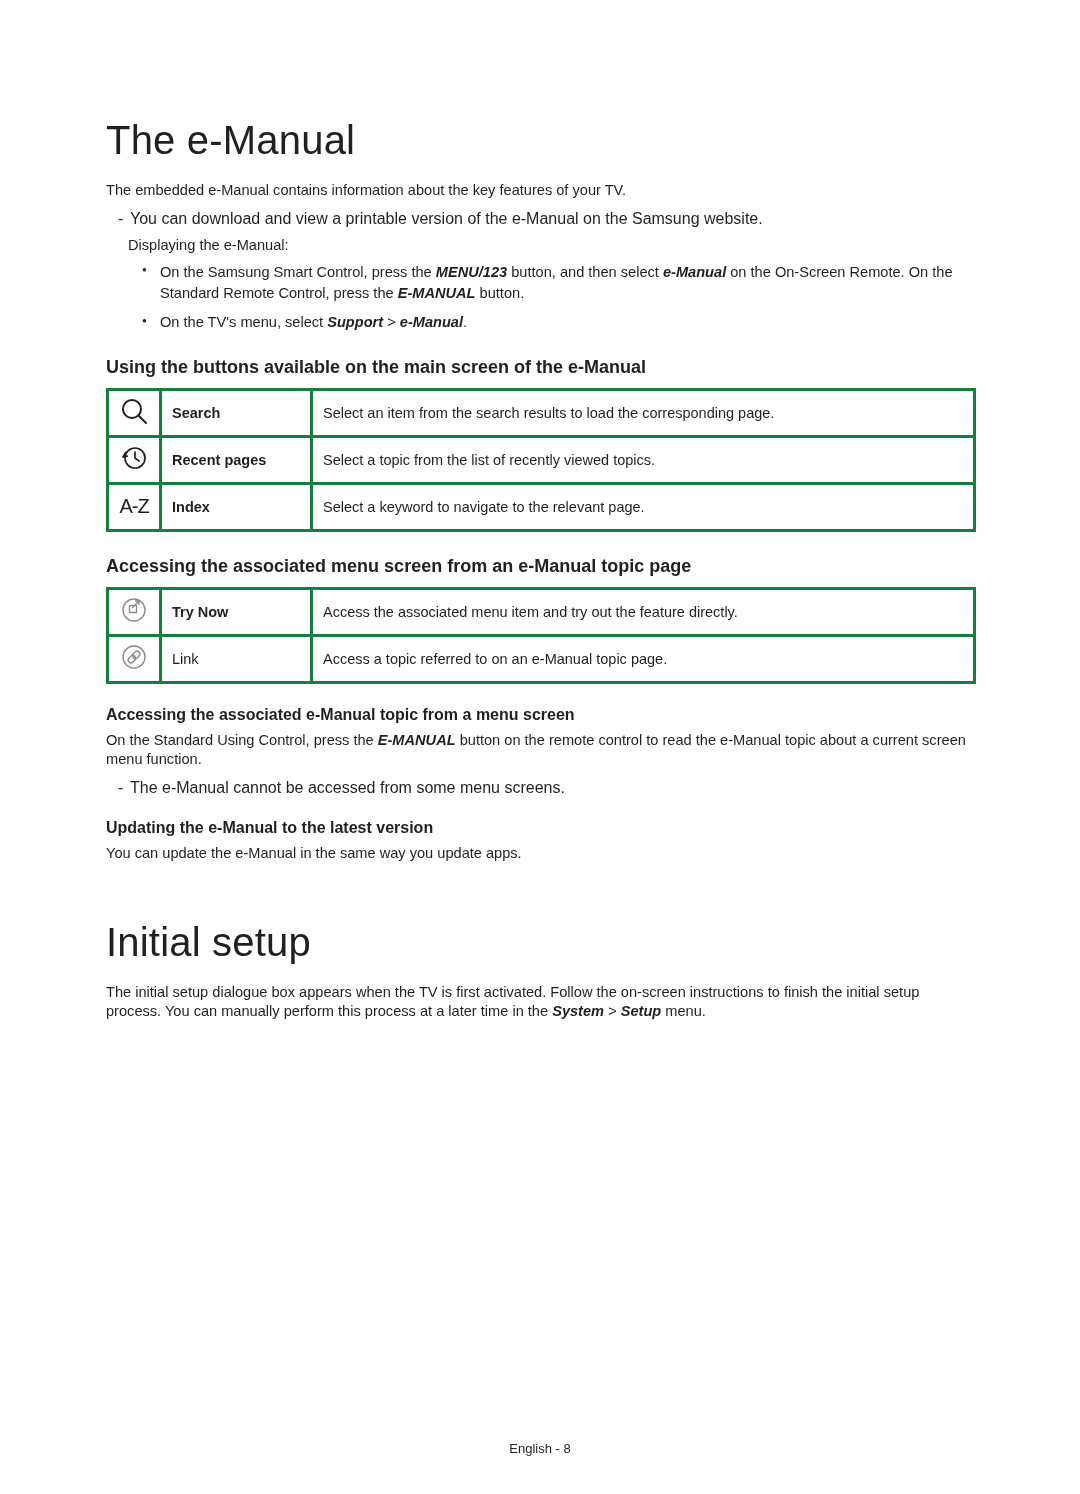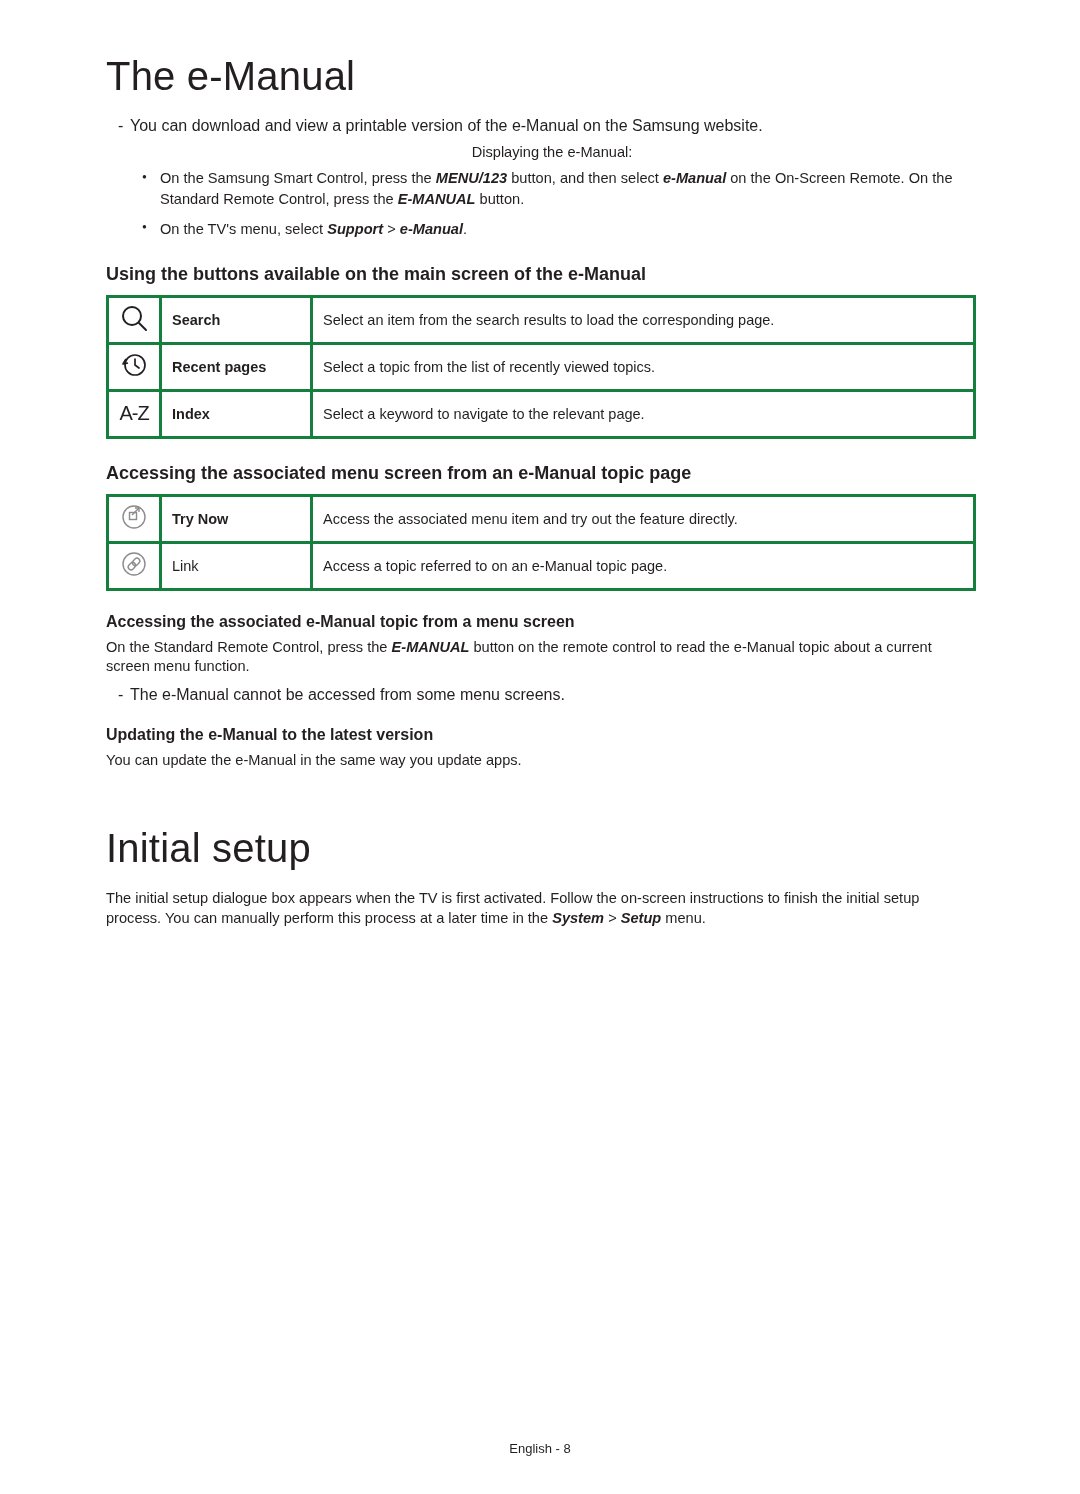--- a/index.html
+++ b/index.html
@@ -1,20 +1,20 @@
 <!DOCTYPE html>
 <html><head>
 <meta charset="utf-8">
 <style>
 html,body{margin:0;padding:0;background:#fff;}
-.page{width:1080px;height:1494px;margin:0 auto;position:relative;font-family:Arial,Helvetica,sans-serif;color:#231f20;box-sizing:border-box;padding:54px 104px 0 106px;}
+.page{width:1080px;height:1494px;margin:0 auto;position:relative;font-family:Arial,Helvetica,sans-serif;color:#231f20;box-sizing:border-box;padding:118px 104px 0 106px;}
 h1{font-size:40px;font-weight:400;margin:0 0 18px 0;letter-spacing:.2px;}
 p{font-size:14.6px;line-height:1.32;margin:0 0 10px 0;}
 .indent-a{padding-left:12px;}
-.indent-b{padding-left:22px;text-align:center;}
+.indent-b{padding-left:22px;}
 .dash{display:table;}
 .dash .dmark{display:table-cell;width:12px;vertical-align:top;}
 .dash .dbody{display:table-cell;vertical-align:top;margin-left:32px;}
 ul.disc{list-style:none;margin:6px 0 10px 0;padding:0 0 0 54px;}
 ul.disc li{position:relative;font-size:14.6px;line-height:1.45;margin:0 0 8px 0;}
 ul.disc li:before{content:"\25CF";position:absolute;left:-18px;top:.35em;font-size:8px;}
 h2{font-size:18px;font-weight:700;margin:24px 0 10px 0;}
 h3{font-size:16px;font-weight:700;margin:22px 0 7px 0;}
 table.func{width:100%;border-collapse:collapse;table-layout:fixed;margin:4px 0 10px 0;}
 table.func td{border:3px solid #15803d;padding:0 10px;height:44px;font-size:14.5px;vertical-align:middle;}
@@ -25,20 +25,21 @@
 .bold{font-weight:700;font-style:italic;}
 .footer{position:absolute;bottom:38px;left:0;width:100%;text-align:center;font-size:13px;}
 .sp2{height:46px;}
 </style>
 </head>
 <body>
 
 <div class="page">
 
   <h1>The e-Manual</h1>
+  <p>The embedded e-Manual contains information about the key features of your TV.</p>
 
   <div class="dash indent-a">
     <div class="dmark">-</div>
     <div class="dbody"><span>You can download and view a printable version of the e-Manual on the Samsung website.</span></div>
   </div>
 
   <p class="indent-b" style="margin-top:8px;margin-bottom:6px;">Displaying the e-Manual:</p>
 
   <ul class="disc">
     <li>
@@ -117,21 +118,21 @@
         </span>
       </td>
       <td class="lab" style="font-weight:400;">Link</td>
       <td>Access a topic referred to on an e-Manual topic page.</td>
     </tr>
   </tbody>
     </table>
 
   <h3>Accessing the associated e-Manual topic from a menu screen</h3>
   <p>
-    <span>On the Standard Remote Control, press the </span><span class="bold">E-MANUAL</span><span> button on the remote control to read the e-Manual topic about a current screen menu function.</span>
+    <span>On the Standard Using Control, press the </span><span class="bold">E-MANUAL</span><span> button on the remote control to read the e-Manual topic about a current screen menu function.</span>
   </p>
   <div class="dash indent-a">
     <div class="dmark">-</div>
     <div class="dbody"><span>The e-Manual cannot be accessed from some menu screens.</span></div>
   </div>
 
   <h3>Updating the e-Manual to the latest version</h3>
   <p>You can update the e-Manual in the same way you update apps.</p>
 
   <div class="sp2"></div>

